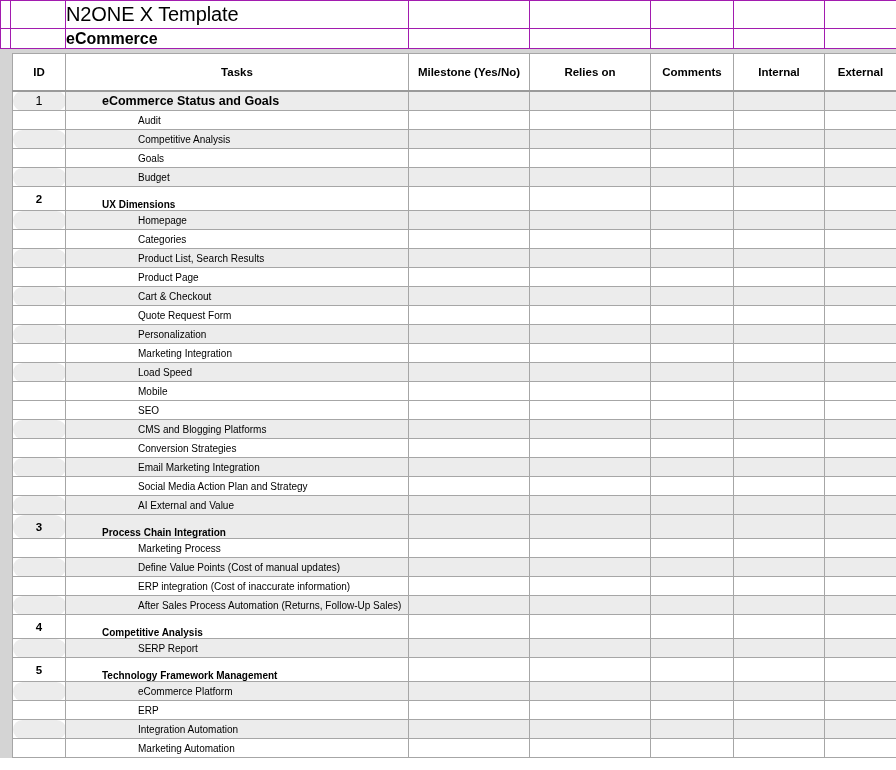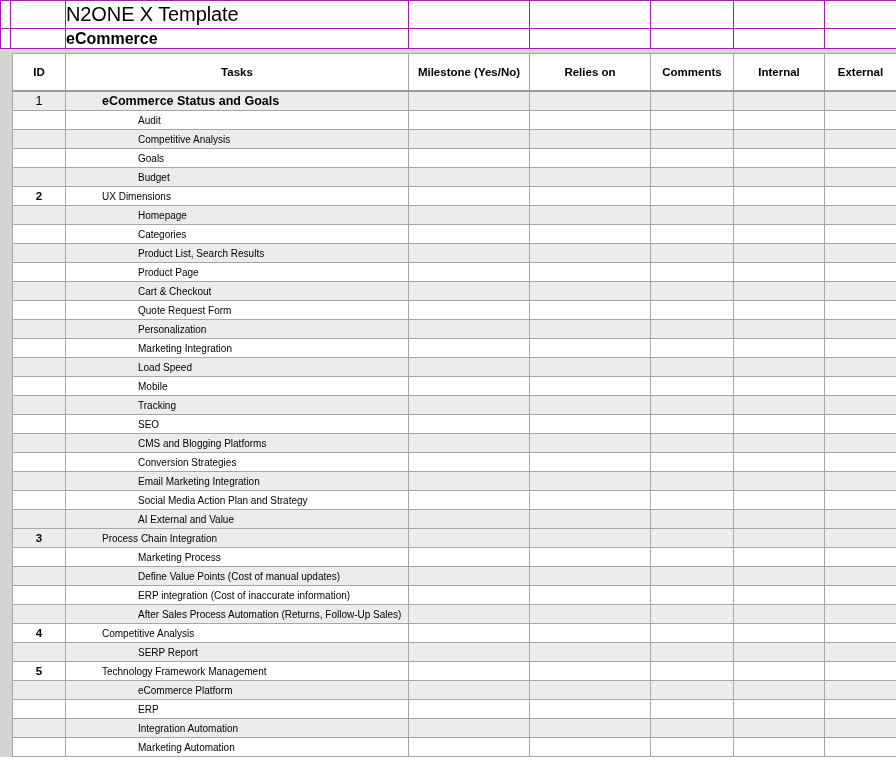--- a/index.html
+++ b/index.html
@@ -75,38 +75,40 @@
     height: 36px;
     font-weight: bold;
     text-align: center;
     font-size: 11.5px;
     border-top: 1px solid #a6a6a6;
     border-bottom: 2px solid #9a9a9a;
     background: #ffffff;
   }
   .grid th:first-child, .grid td:first-child {
     border-left: 1px solid #a6a6a6;
+    border-radius: 16px;
   }
 
   .grid tr.datarow td { height: 18px; }
   .grid tr.shade td { background: #ececec; }
 
   td.c-id {
     text-align: center;
     font-size: 11.5px;
   }
   td.c-task { }
   .tasktext {
     display: block;
     padding-left: 36px;
     font-size: 10px;
   }
   tr.section .tasktext {
-    font-weight: normal;
+    font-weight: bold;
     padding-left: 36px;
+    margin-top: 12px;
   }
   tr.section td.c-id { font-weight: bold; }
   tr.item .tasktext {
     padding-left: 72px;
     font-weight: normal;
   }
   
   tr.section-lead .tasktext { font-size: 12.5px; font-weight: bold; padding-left: 36px; }
   tr.section-lead td.c-id { font-size: 12.5px; }
 </style>
@@ -340,31 +342,20 @@
           <td class="c-id"></td>
           <td class="c-task">
             <span class="tasktext">Mobile</span>
           </td>
           <td></td>
           <td></td>
           <td></td>
           <td></td>
           <td></td>
         </tr>
-        <tr class="datarow item shade">
-          <td class="c-id"></td>
-          <td class="c-task">
-            <span class="tasktext">Tracking</span>
-          </td>
-          <td></td>
-          <td></td>
-          <td></td>
-          <td></td>
-          <td></td>
-        </tr>
         <tr class="datarow item">
           <td class="c-id"></td>
           <td class="c-task">
             <span class="tasktext">SEO</span>
           </td>
           <td></td>
           <td></td>
           <td></td>
           <td></td>
           <td></td>

